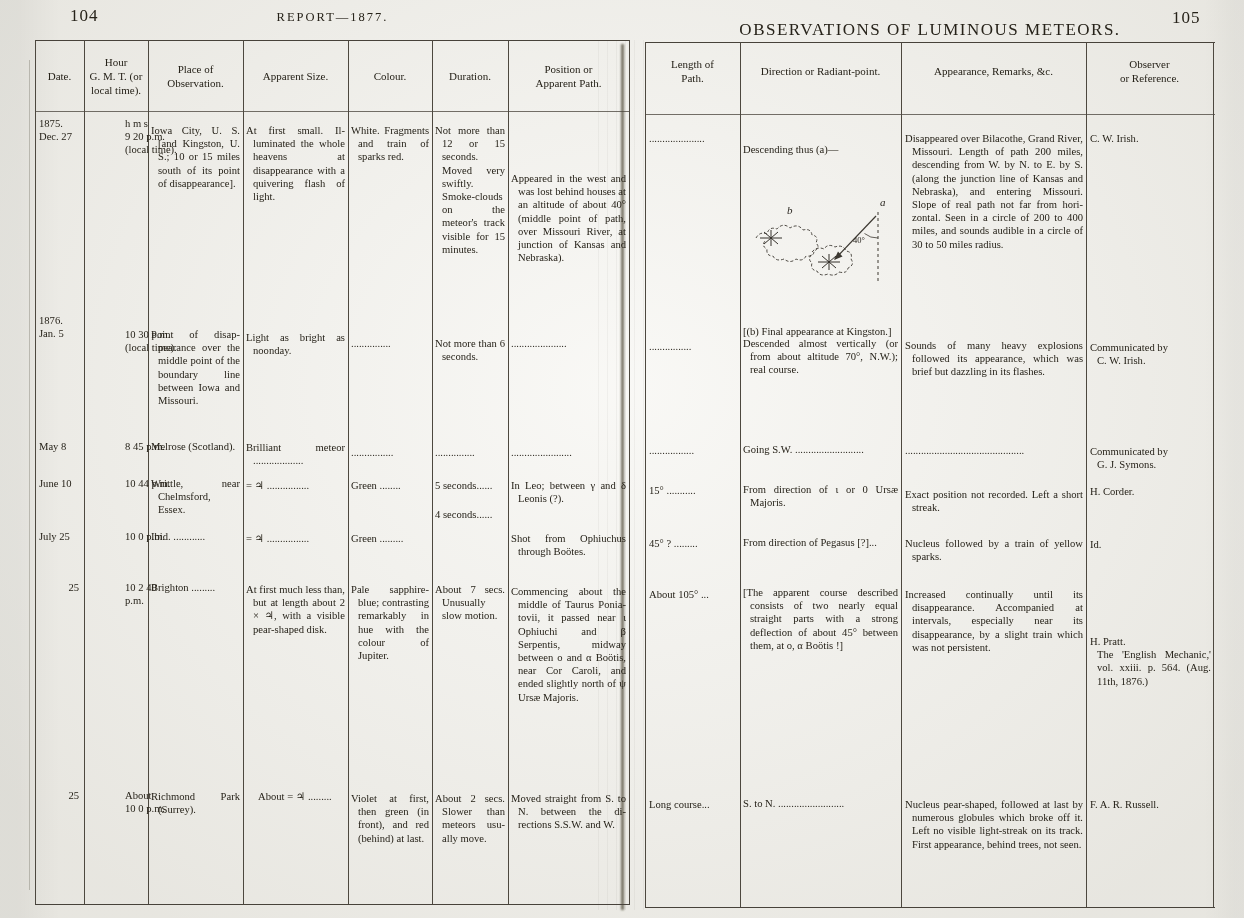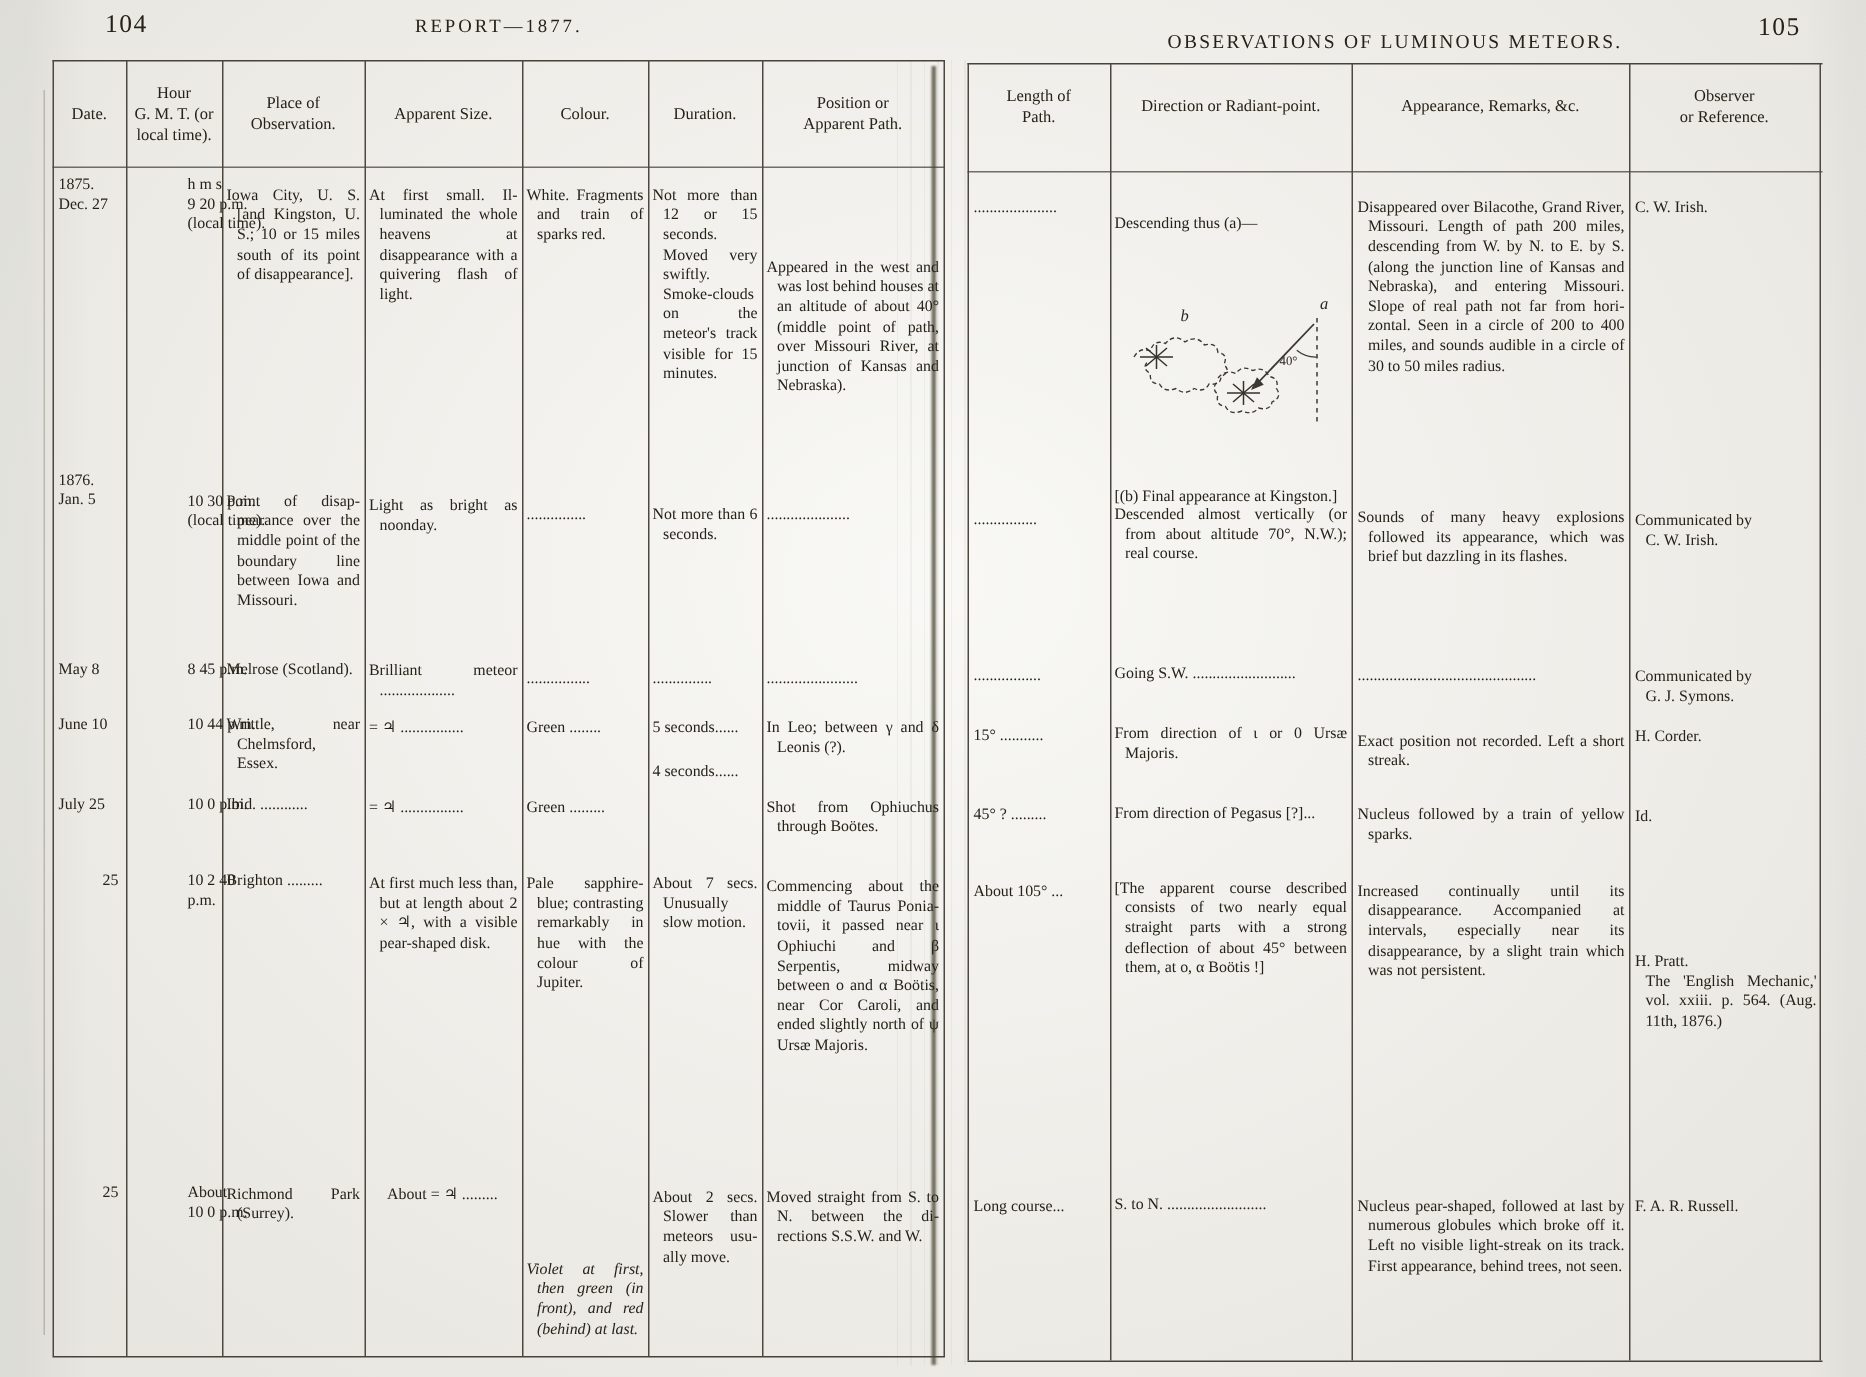--- a/index.html
+++ b/index.html
@@ -127,25 +127,25 @@
 <div class="cell" style="left:244px;top:583px;width:103px;">At first much less than, but at length about 2 × ♃, with a visible pear-shaped disk.</div>
 <div class="cell" style="left:349px;top:583px;width:82px;">Pale sapphire-blue; con­trasting re­markably in hue with the colour of Jupiter.</div>
 <div class="cell" style="left:433px;top:583px;width:74px;">About 7 secs. Unusually slow motion.</div>
 <div class="cell" style="left:509px;top:585px;width:119px;">Commencing about the middle of Taurus Ponia­tovii, it passed near ι Ophi­uchi and β Serpentis, mid­way between o and α Boötis, near Cor Ca­roli, and ended slightly north of ψ Ursæ Ma­joris.</div>
 
 <div class="cell date-cell date-num" style="left:36px;top:789px;width:47px;">25</div>
 <div class="cell hour-cell" style="left:85px;top:789px;width:62px;">About
 10  0 p.m.</div>
 <div class="cell" style="left:149px;top:790px;width:93px;">Richmond Park (Surrey).</div>
 <div class="cell" style="left:244px;top:790px;width:103px;margin-left:12px;">About = ♃ .........</div>
-<div class="cell" style="left:349px;top:840px;width:82px;font-style:italic;">Violet at first, then green (in front), and red (behind) at last.</div>
+<div class="cell" style="left:349px;top:792px;width:82px;">Violet at first, then green (in front), and red (behind) at last.</div>
 <div class="cell" style="left:433px;top:792px;width:74px;">About 2 secs. Slower than meteors usu­ally move.</div>
 <div class="cell" style="left:509px;top:792px;width:119px;">Moved straight from S. to N. between the di­rections S.S.W. and W.</div>
 
-<div class="runhead" style="left:645px;width:570px;top:20px;font-size:13px;letter-spacing:1.5px;">OBSERVATIONS OF LUMINOUS METEORS.</div>
+<div class="runhead" style="left:645px;width:570px;top:20px;font-size:17px;letter-spacing:1.5px;">OBSERVATIONS OF LUMINOUS METEORS.</div>
 <div class="pageno" style="left:1172px;top:8px;">105</div>
 
 <div class="hline" style="left:645px;top:42px;width:570px;"></div>
 <div class="hline soft" style="left:645px;top:114px;width:570px;"></div>
 <div class="hline" style="left:645px;top:907px;width:570px;"></div>
 <div class="vline" style="left:645px;top:42px;height:865px;"></div>
 <div class="vline" style="left:740px;top:42px;height:865px;"></div>
 <div class="vline" style="left:901px;top:42px;height:865px;"></div>
 <div class="vline" style="left:1086px;top:42px;height:865px;"></div>
 <div class="vline" style="left:1213px;top:42px;height:865px;"></div>

